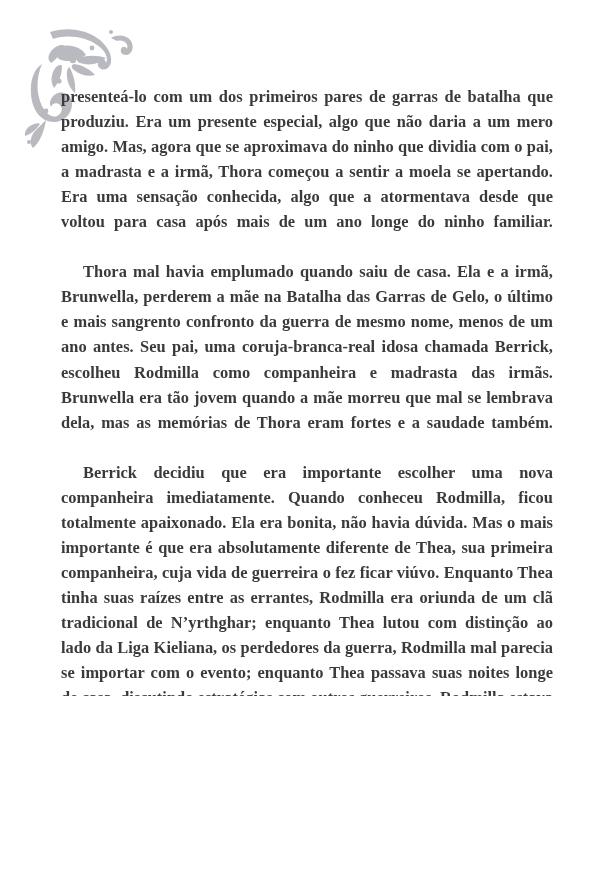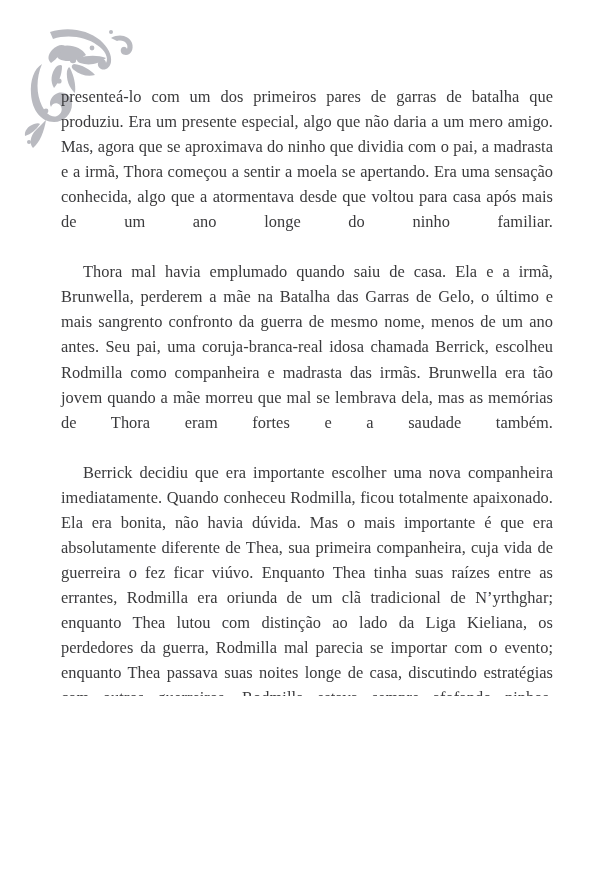--- a/index.html
+++ b/index.html
@@ -9,20 +9,21 @@
   }
 
   .page {
     position: relative;
     width: 610px;
     height: 696px;
     background: #ffffff;
     overflow: hidden;
     font-family: "Liberation Serif", "DejaVu Serif", serif;
     color: #3a3a3c;
+    font-weight: bold;
   }
 
   
   .corner-ornament {
     position: absolute;
     left: 16px;
     top: 24px;
     width: 118px;
     height: 126px;
     pointer-events: none;

